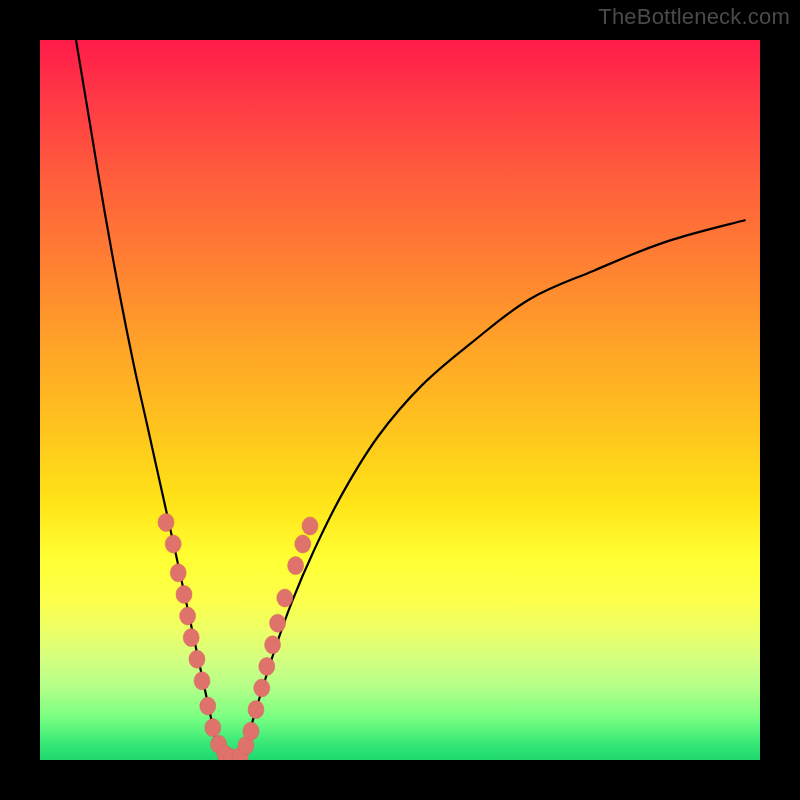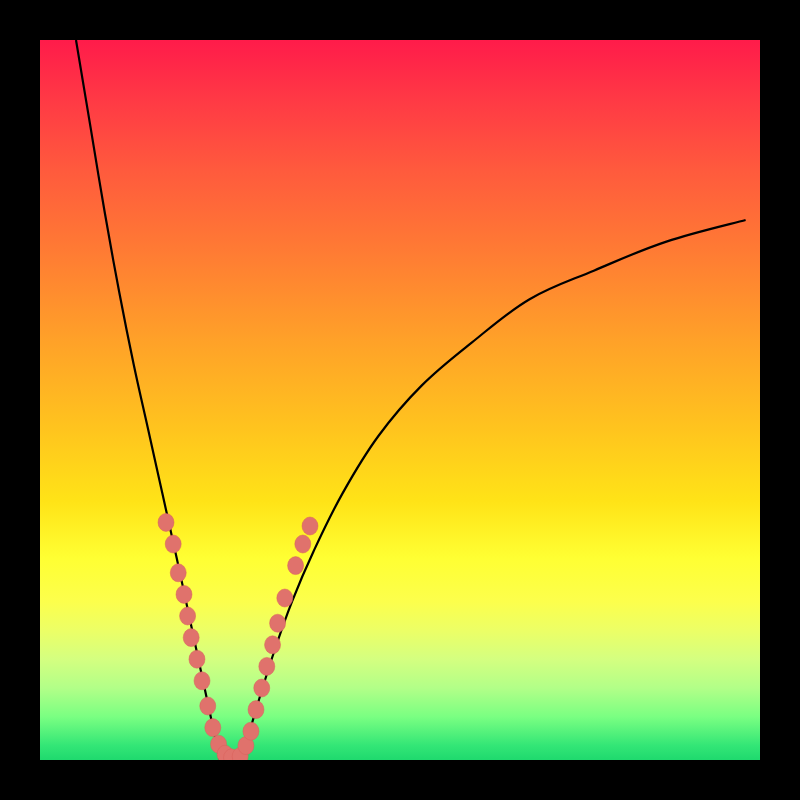--- a/index.html
+++ b/index.html
@@ -25,20 +25,21 @@
     #1fd96e 100%);
 }
 svg.curves{position:absolute;left:0;top:0;width:720px;height:720px}
 svg .curve{fill:none;stroke:#000;stroke-width:2.2}
 svg .dot{fill:#e0726c;stroke:#d8615b;stroke-width:0.5}
 </style>
 </head>
 <body>
 
 <div class="frame">
+  <div class="watermark">TheBottleneck.com</div>
   <div class="plot">
     <div class="bg"></div>
     <svg class="curves" viewBox="0 0 720 720" preserveAspectRatio="none">
       <path id="curveL" class="curve" d="M36.00 0.00 C38.59 15.55,45.22 55.30,50.40 86.40 C55.58 117.50,59.62 142.99,64.80 172.80 C69.98 202.61,74.02 224.78,79.20 252.00 C84.38 279.22,88.42 299.38,93.60 324.00 C98.78 348.62,102.82 365.47,108.00 388.80 C113.18 412.13,117.22 430.27,122.40 453.60 C127.58 476.93,132.26 497.66,136.80 518.40 C141.34 539.14,143.71 550.66,147.60 568.80 C151.49 586.94,154.51 601.06,158.40 619.20 C162.29 637.34,165.31 651.46,169.20 669.60 C173.09 687.74,178.06 710.93,180.00 720.00"></path>
       <path id="curveR" class="curve" d="M201.60 720.00 C204.19 710.93,210.17 689.04,216.00 669.60 C221.83 650.16,227.52 631.44,234.00 612.00 C240.48 592.56,244.87 579.74,252.00 561.60 C259.13 543.46,264.53 530.64,273.60 511.20 C282.67 491.76,290.74 474.34,302.40 453.60 C314.06 432.86,324.14 415.44,338.40 396.00 C352.66 376.56,364.75 362.45,381.60 345.60 C398.45 328.75,412.56 317.95,432.00 302.40 C451.44 286.85,467.57 272.16,489.60 259.20 C511.63 246.24,529.78 240.77,554.40 230.40 C579.02 220.03,599.18 210.67,626.40 201.60 C653.62 192.53,691.34 183.89,705.60 180.00"></path>
       <g id="dotsL">
           <ellipse cx="126.00" cy="482.40" rx="8" ry="9" class="dot"></ellipse>
           <ellipse cx="133.20" cy="504.00" rx="8" ry="9" class="dot"></ellipse>
           <ellipse cx="138.24" cy="532.80" rx="8" ry="9" class="dot"></ellipse>
           <ellipse cx="144.00" cy="554.40" rx="8" ry="9" class="dot"></ellipse>

